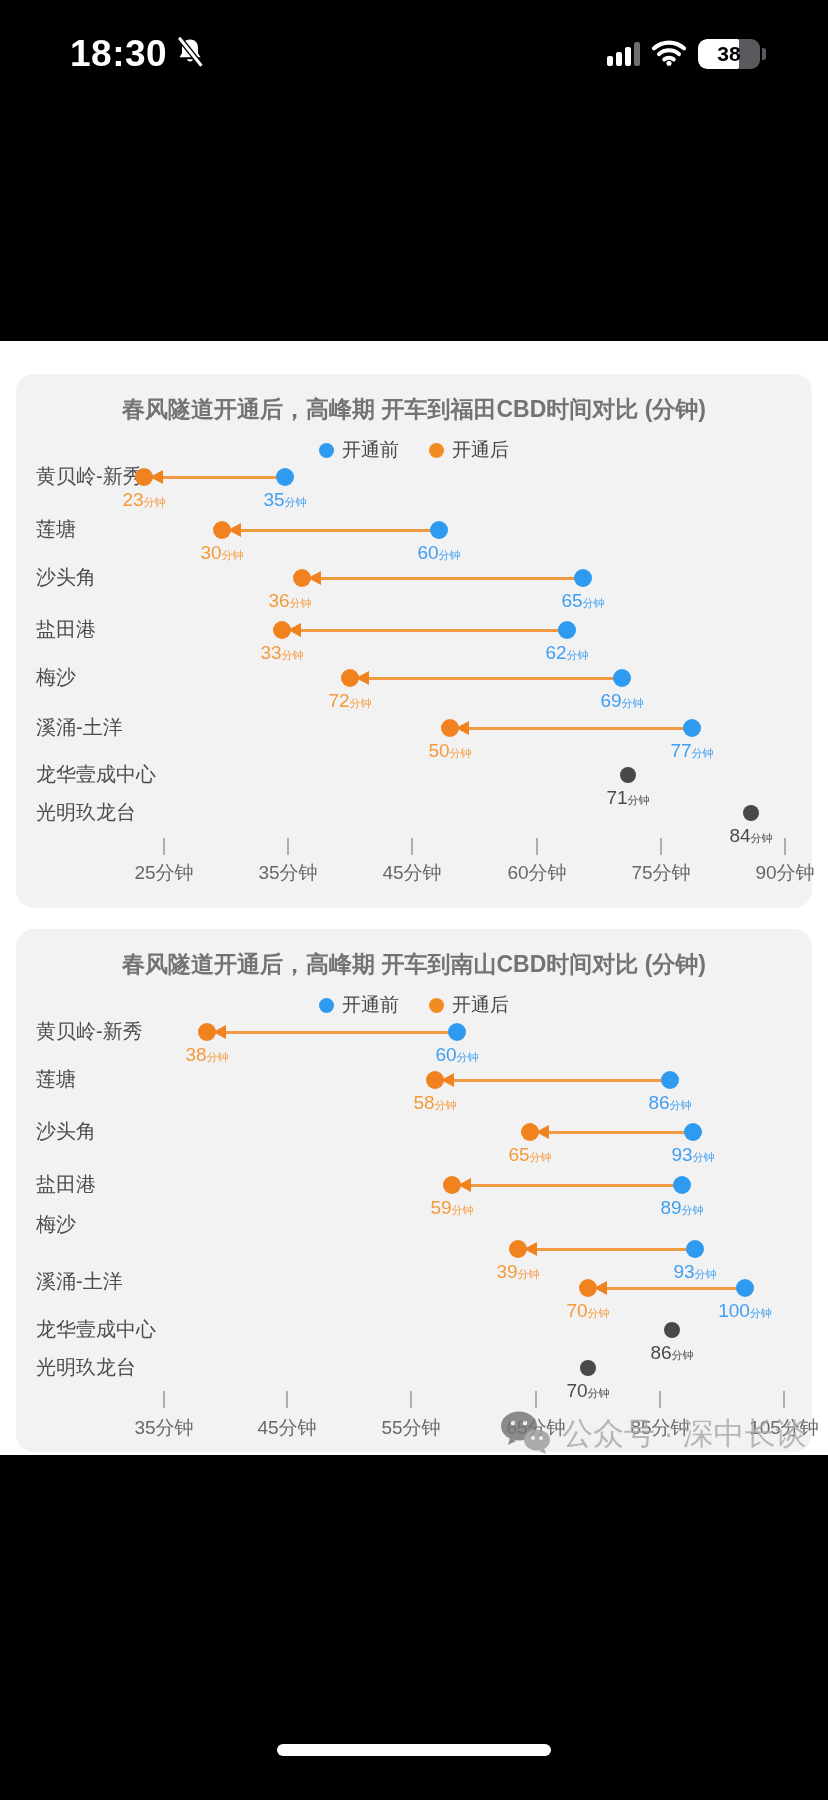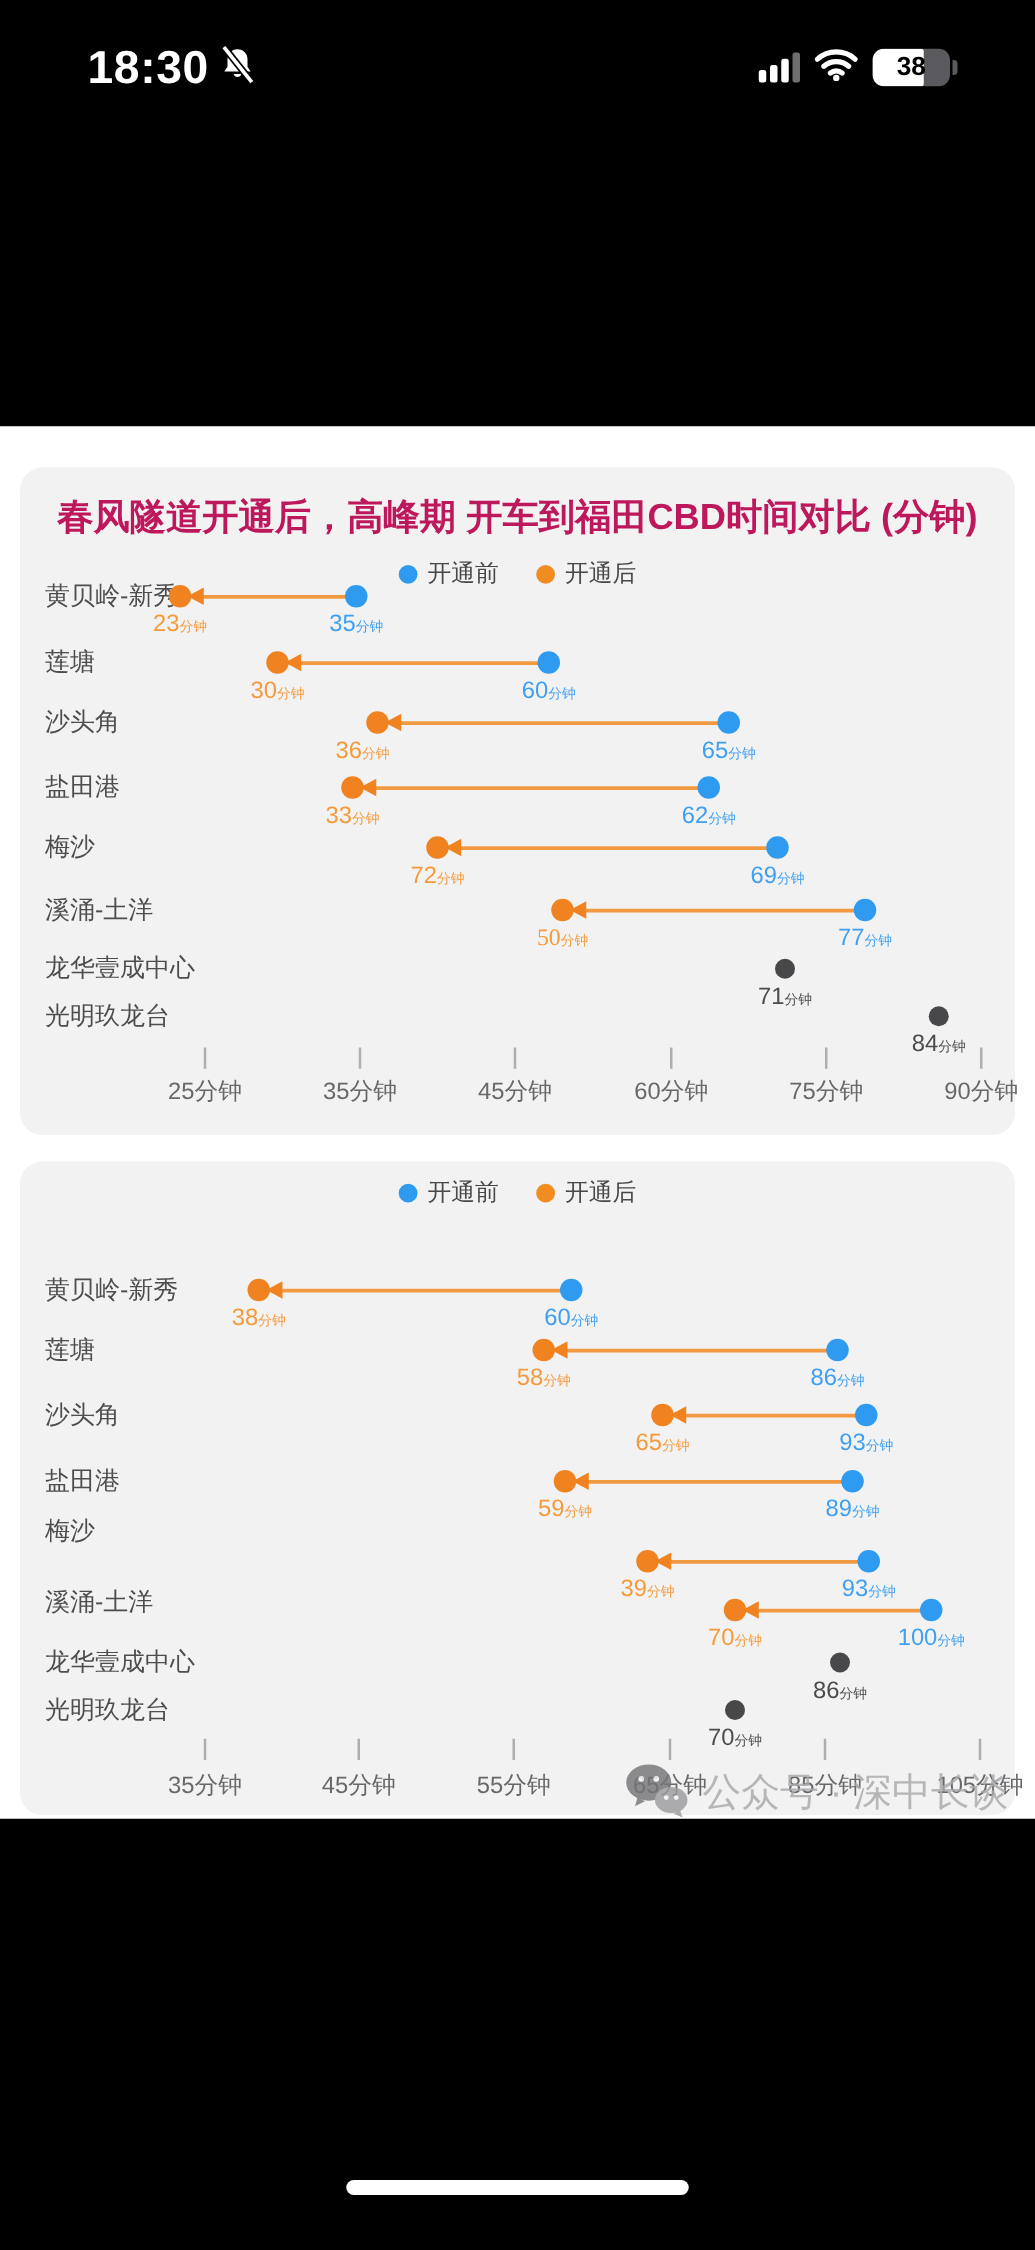--- a/index.html
+++ b/index.html
@@ -18,21 +18,21 @@
   .battery{position:relative;width:62px;height:30px;border-radius:9px;background:#5a5a5e;overflow:hidden;}
   .battery .fill{position:absolute;left:0;top:0;bottom:0;width:66%;background:#fff;border-radius:9px 2px 2px 9px;}
   .battery .num{position:absolute;inset:0;display:flex;align-items:center;justify-content:center;
                 color:#000;font-size:21px;font-weight:800;}
   .bat-nub{width:4px;height:12px;background:#59595c;border-radius:0 3px 3px 0;margin-left:2px;}
   
   .content{position:absolute;left:0;top:341px;width:828px;height:1114px;background:#fff;}
   .card{position:absolute;left:16px;width:796px;background:#f2f2f3;border-radius:18px;}
   .card.c0{top:33px;height:534px;}
   .card.c1{top:588px;height:523px;}
-  .chart-title{margin:0;padding-top:20px;text-align:center;color:#be185d;font-size:29px;font-weight:700;}
+  .chart-title{margin:0;padding-top:20px;text-align:center;color:#737373;font-size:23px;font-weight:700;}
   .legend{margin-top:12px;display:flex;justify-content:center;align-items:center;gap:30px;}
   .legend .li{display:flex;align-items:center;gap:8px;color:#48484a;font-size:19px;}
   .ldot{width:15px;height:15px;border-radius:50%;}
   .ldot.blue{background:#2f9bf0}.ldot.orange{background:#f08c20}
   .plot{position:absolute;inset:0;}
   .row-label{position:absolute;left:20px;color:#4d4d4f;font-size:20px;white-space:nowrap;}
   .dot{position:absolute;width:18px;height:18px;border-radius:50%;}
   .dot.blue{background:#2f9bf0}.dot.orange{background:#f08220}
   .dot.gray{width:16px;height:16px;background:#48484a;}
   .dline{position:absolute;height:3px;background:#f19a42;border-radius:2px;}
@@ -141,21 +141,21 @@
           <div class="darrow" style="left: 340px; top: 297px;"></div>
           <div class="dot orange" style="left: 325px; top: 295px;"></div>
           <div class="dot blue" style="left: 597px; top: 295px;"></div>
           <div class="vlabel orange" style="left: 279px; top: 316px;"><span>72</span><span class="unit">分钟</span></div>
           <div class="vlabel blue" style="left: 551px; top: 316px;"><span>69</span><span class="unit">分钟</span></div>
           <div class="row-label" style="top: 340px;">溪涌-土洋</div>
           <div class="dline" style="left: 450px; width: 226px; top: 352.5px;"></div>
           <div class="darrow" style="left: 440px; top: 347px;"></div>
           <div class="dot orange" style="left: 425px; top: 345px;"></div>
           <div class="dot blue" style="left: 667px; top: 345px;"></div>
-          <div class="vlabel orange" style="left: 379px; top: 366px; font-family: Liberation Serif, serif;"><span>50</span><span class="unit">分钟</span></div>
+          <div class="vlabel orange" style="left: 379px; top: 366px;"><span>50</span><span class="unit">分钟</span></div>
           <div class="vlabel blue" style="left: 621px; top: 366px;"><span>77</span><span class="unit">分钟</span></div>
           <div class="row-label" style="top: 387px;">龙华壹成中心</div>
           <div class="dot gray" style="left: 604px; top: 393px;"></div>
           <div class="vlabel gray" style="left: 557px; top: 413px;"><span>71</span><span class="unit">分钟</span></div>
           <div class="row-label" style="top: 425px;">光明玖龙台</div>
           <div class="dot gray" style="left: 727px; top: 431px;"></div>
           <div class="vlabel gray" style="left: 680px; top: 451px;"><span>84</span><span class="unit">分钟</span></div>
           <div class="tickline" style="left: 147px; top: 464px;"></div>
           <div class="ticklabel" style="left: 93px; top: 486px;">25分钟</div>
           <div class="tickline" style="left: 271px; top: 464px;"></div>
@@ -165,20 +165,21 @@
           <div class="tickline" style="left: 520px; top: 464px;"></div>
           <div class="ticklabel" style="left: 466px; top: 486px;">60分钟</div>
           <div class="tickline" style="left: 644px; top: 464px;"></div>
           <div class="ticklabel" style="left: 590px; top: 486px;">75分钟</div>
           <div class="tickline" style="left: 768px; top: 464px;"></div>
           <div class="ticklabel" style="left: 714px; top: 486px;">90分钟</div>
         </div>
     </section>
 
     <section class="card c1">
+      <h2 class="chart-title">春风隧道开通后，高峰期 开车到南山CBD时间对比 (分钟)</h2>
       <div class="legend">
         <span class="li">
           <span class="ldot blue"></span>
           <span>开通前</span>
         </span>
         <span class="li">
           <span class="ldot orange"></span>
           <span>开通后</span>
         </span>
       </div>

